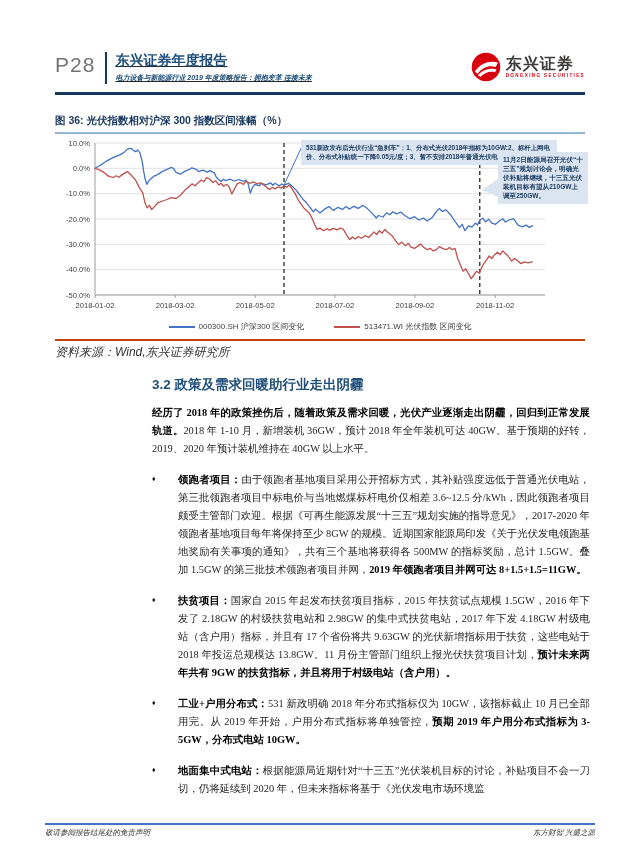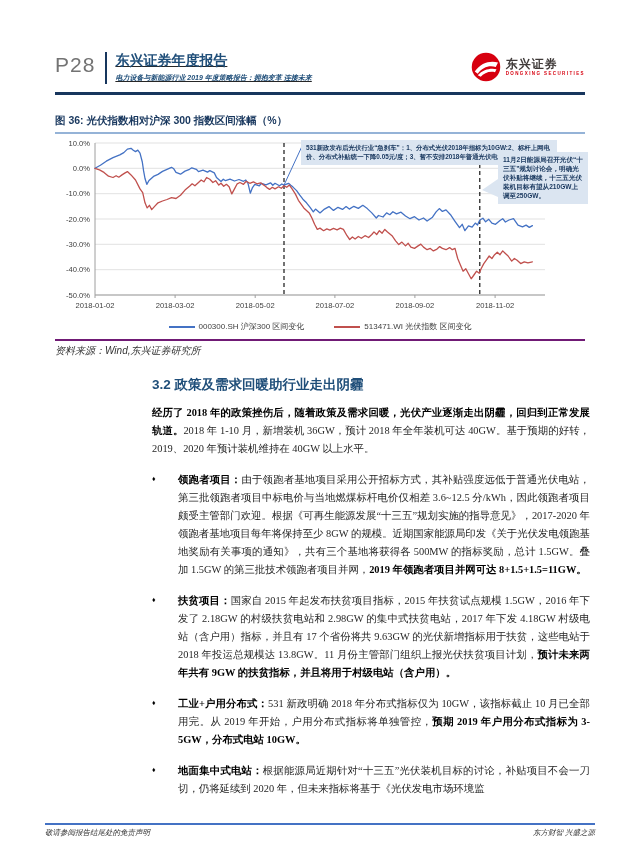--- a/index.html
+++ b/index.html
@@ -9,38 +9,38 @@
   
   .header{position:absolute;top:50px;left:55px;right:55px;height:42px;
           border-bottom:3px solid #17365d;display:flex;align-items:flex-start;}
   .pagenum{font-size:21px;color:#737373;letter-spacing:1px;margin-top:3px;}
   .hdr-div{width:2px;background:#17365d;height:32px;margin:2px 8px 0 10px;}
   .hdr-titles{flex:1;text-decoration:underline;}
   .hdr-title{font-size:14px;font-weight:bold;color:#1f4e79;line-height:1.2;margin-top:2px;}
   .hdr-sub{font-size:7px;font-weight:bold;color:#1f4e79;font-style:italic;margin-top:4px;}
   .logo{display:flex;align-items:center;gap:5px;margin-top:2px;}
   .logo-text{display:flex;flex-direction:column;line-height:1;}
-  .logo-cn{font-size:12px;font-weight:bold;color:#3f3a39;letter-spacing:1px;}
+  .logo-cn{font-size:16px;font-weight:bold;color:#3f3a39;letter-spacing:1px;}
   .logo-en{font-size:4.5px;color:#d7000f;letter-spacing:1.4px;margin-top:2px;font-weight:bold;}
 
   
   .figure{position:absolute;top:114px;left:55px;right:55px;}
   .fig-caption{font-size:10.5px;font-weight:bold;color:#17365d;
                padding-bottom:4px;border-bottom:2px solid #95b3d7;}
   .chart-wrap{position:relative;margin-top:3px;height:180px;}
   .chart-wrap svg{position:absolute;top:0;left:0;}
   .callout{position:absolute;background:#dbe5f1;color:#17365d;font-weight:bold;
            font-size:6.4px;line-height:1.35;padding:4px 5px;text-align:left;}
   .callout-1{left:246px;top:3px;width:246px;}
   .callout-2{left:443px;top:15px;width:80px;font-size:6.6px;}
   .legend{display:flex;justify-content:center;gap:30px;margin-top:4px;font-size:8px;color:#404040;align-items:flex-end;}
   .legend-item{display:flex;align-items:center;gap:4px;}
   .legend-line{display:inline-block;width:26px;height:2px;}
-  .fig-src{border-top:2px solid #701a75;margin-top:7px;padding-top:3px;
-           font-size:10px;font-style:italic;color:#333;}
+  .fig-src{border-top:2px solid #c2410c;margin-top:7px;padding-top:3px;
+           font-size:12px;font-style:italic;color:#333;}
 
   
   .body-col{position:absolute;top:376px;left:152px;width:438px;}
   .sec-heading{font-size:13.5px;font-weight:bold;color:#1f4e79;}
   .para{font-size:10.4px;line-height:18px;text-align:justify;margin-top:10px;
         font-family:"Liberation Serif", serif;}
   .para b{color:#000;}
   ul.bullets{list-style:none;margin:4px 0 0 0;padding:0;}
   ul.bullets li{display:flex;margin-top:13px;}
   .marker{width:26px;flex:0 0 26px;font-size:7px;padding-top:4px;color:#000;text-align:left;}

